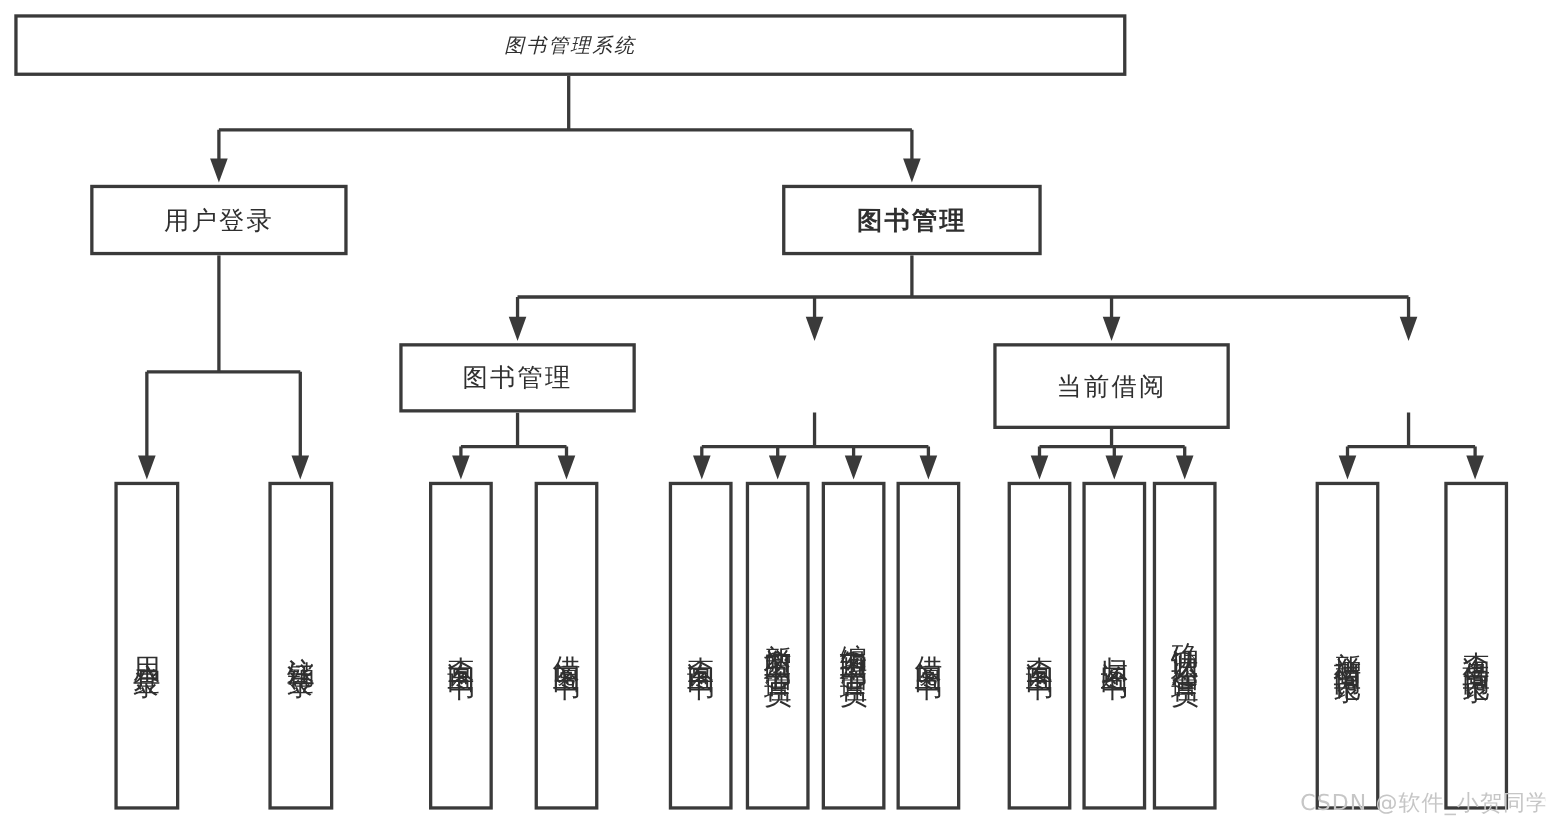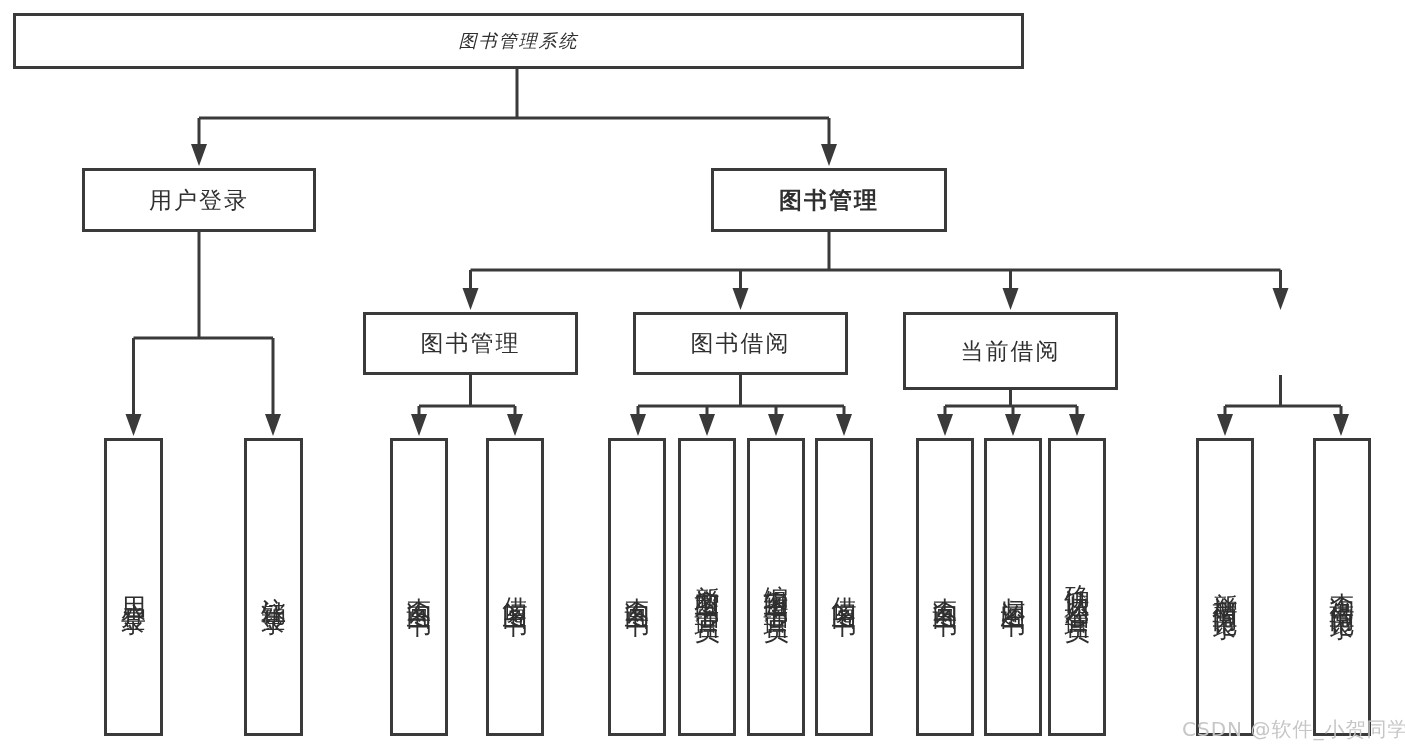--- a/index.html
+++ b/index.html
@@ -79,23 +79,20 @@
   <div class="box h-box" style="left:82px; top:168px; width:234px; height:64px;">
     <span>用户登录</span>
   </div>
   <div class="box h-box" style="left:711px; top:168px; width:236px; height:64px;font-weight:bold;">
     <span>图书管理</span>
   </div>
 
   <div class="box h-box" style="left:363px; top:312px; width:215px; height:63px;">
     <span>图书管理</span>
   </div>
-  <div class="box h-box" style="left:633px; top:312px; width:215px; height:63px;">
-    <span>图书借阅</span>
-  </div>
   <div class="box h-box" style="left:903px; top:312px; width:215px; height:78px;">
     <span>当前借阅</span>
   </div>
 
   <div class="box v-box" style="left:104px; top:438px; width:59px; height:298px;">
     <span>用户登录</span>
   </div>
   <div class="box v-box" style="left:244px; top:438px; width:59px; height:298px;">
     <span>注销登录</span>
   </div>

